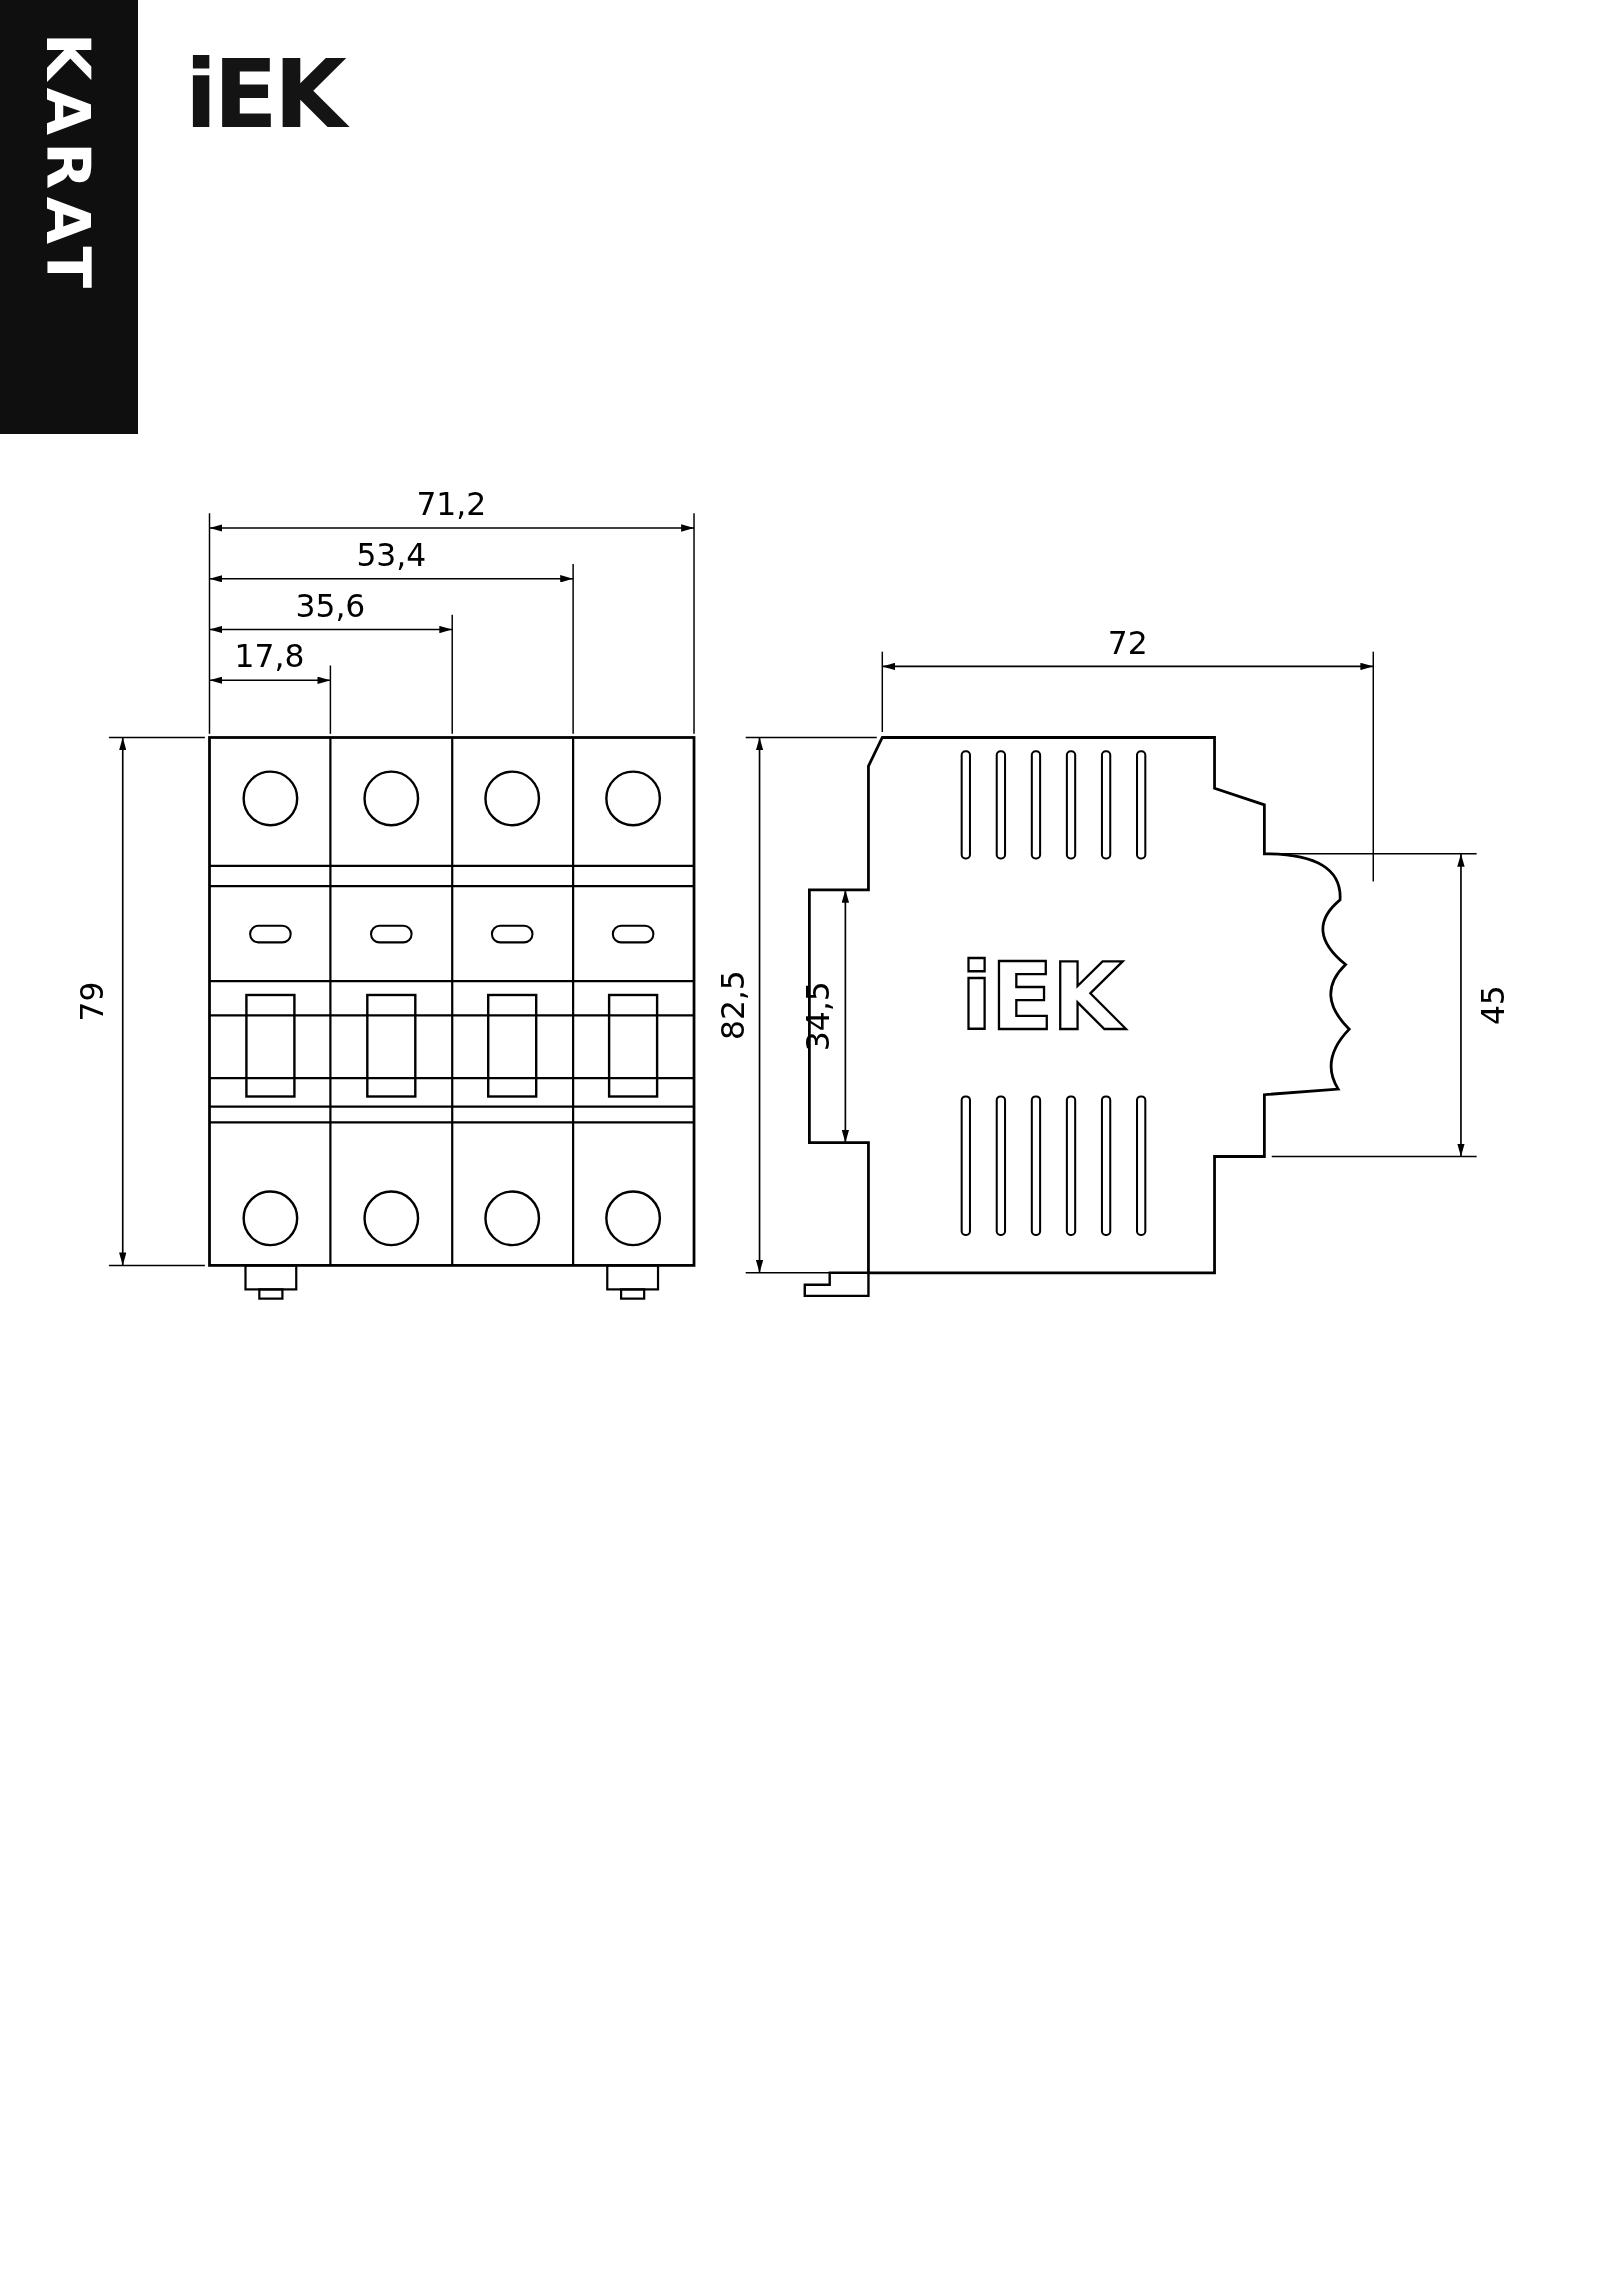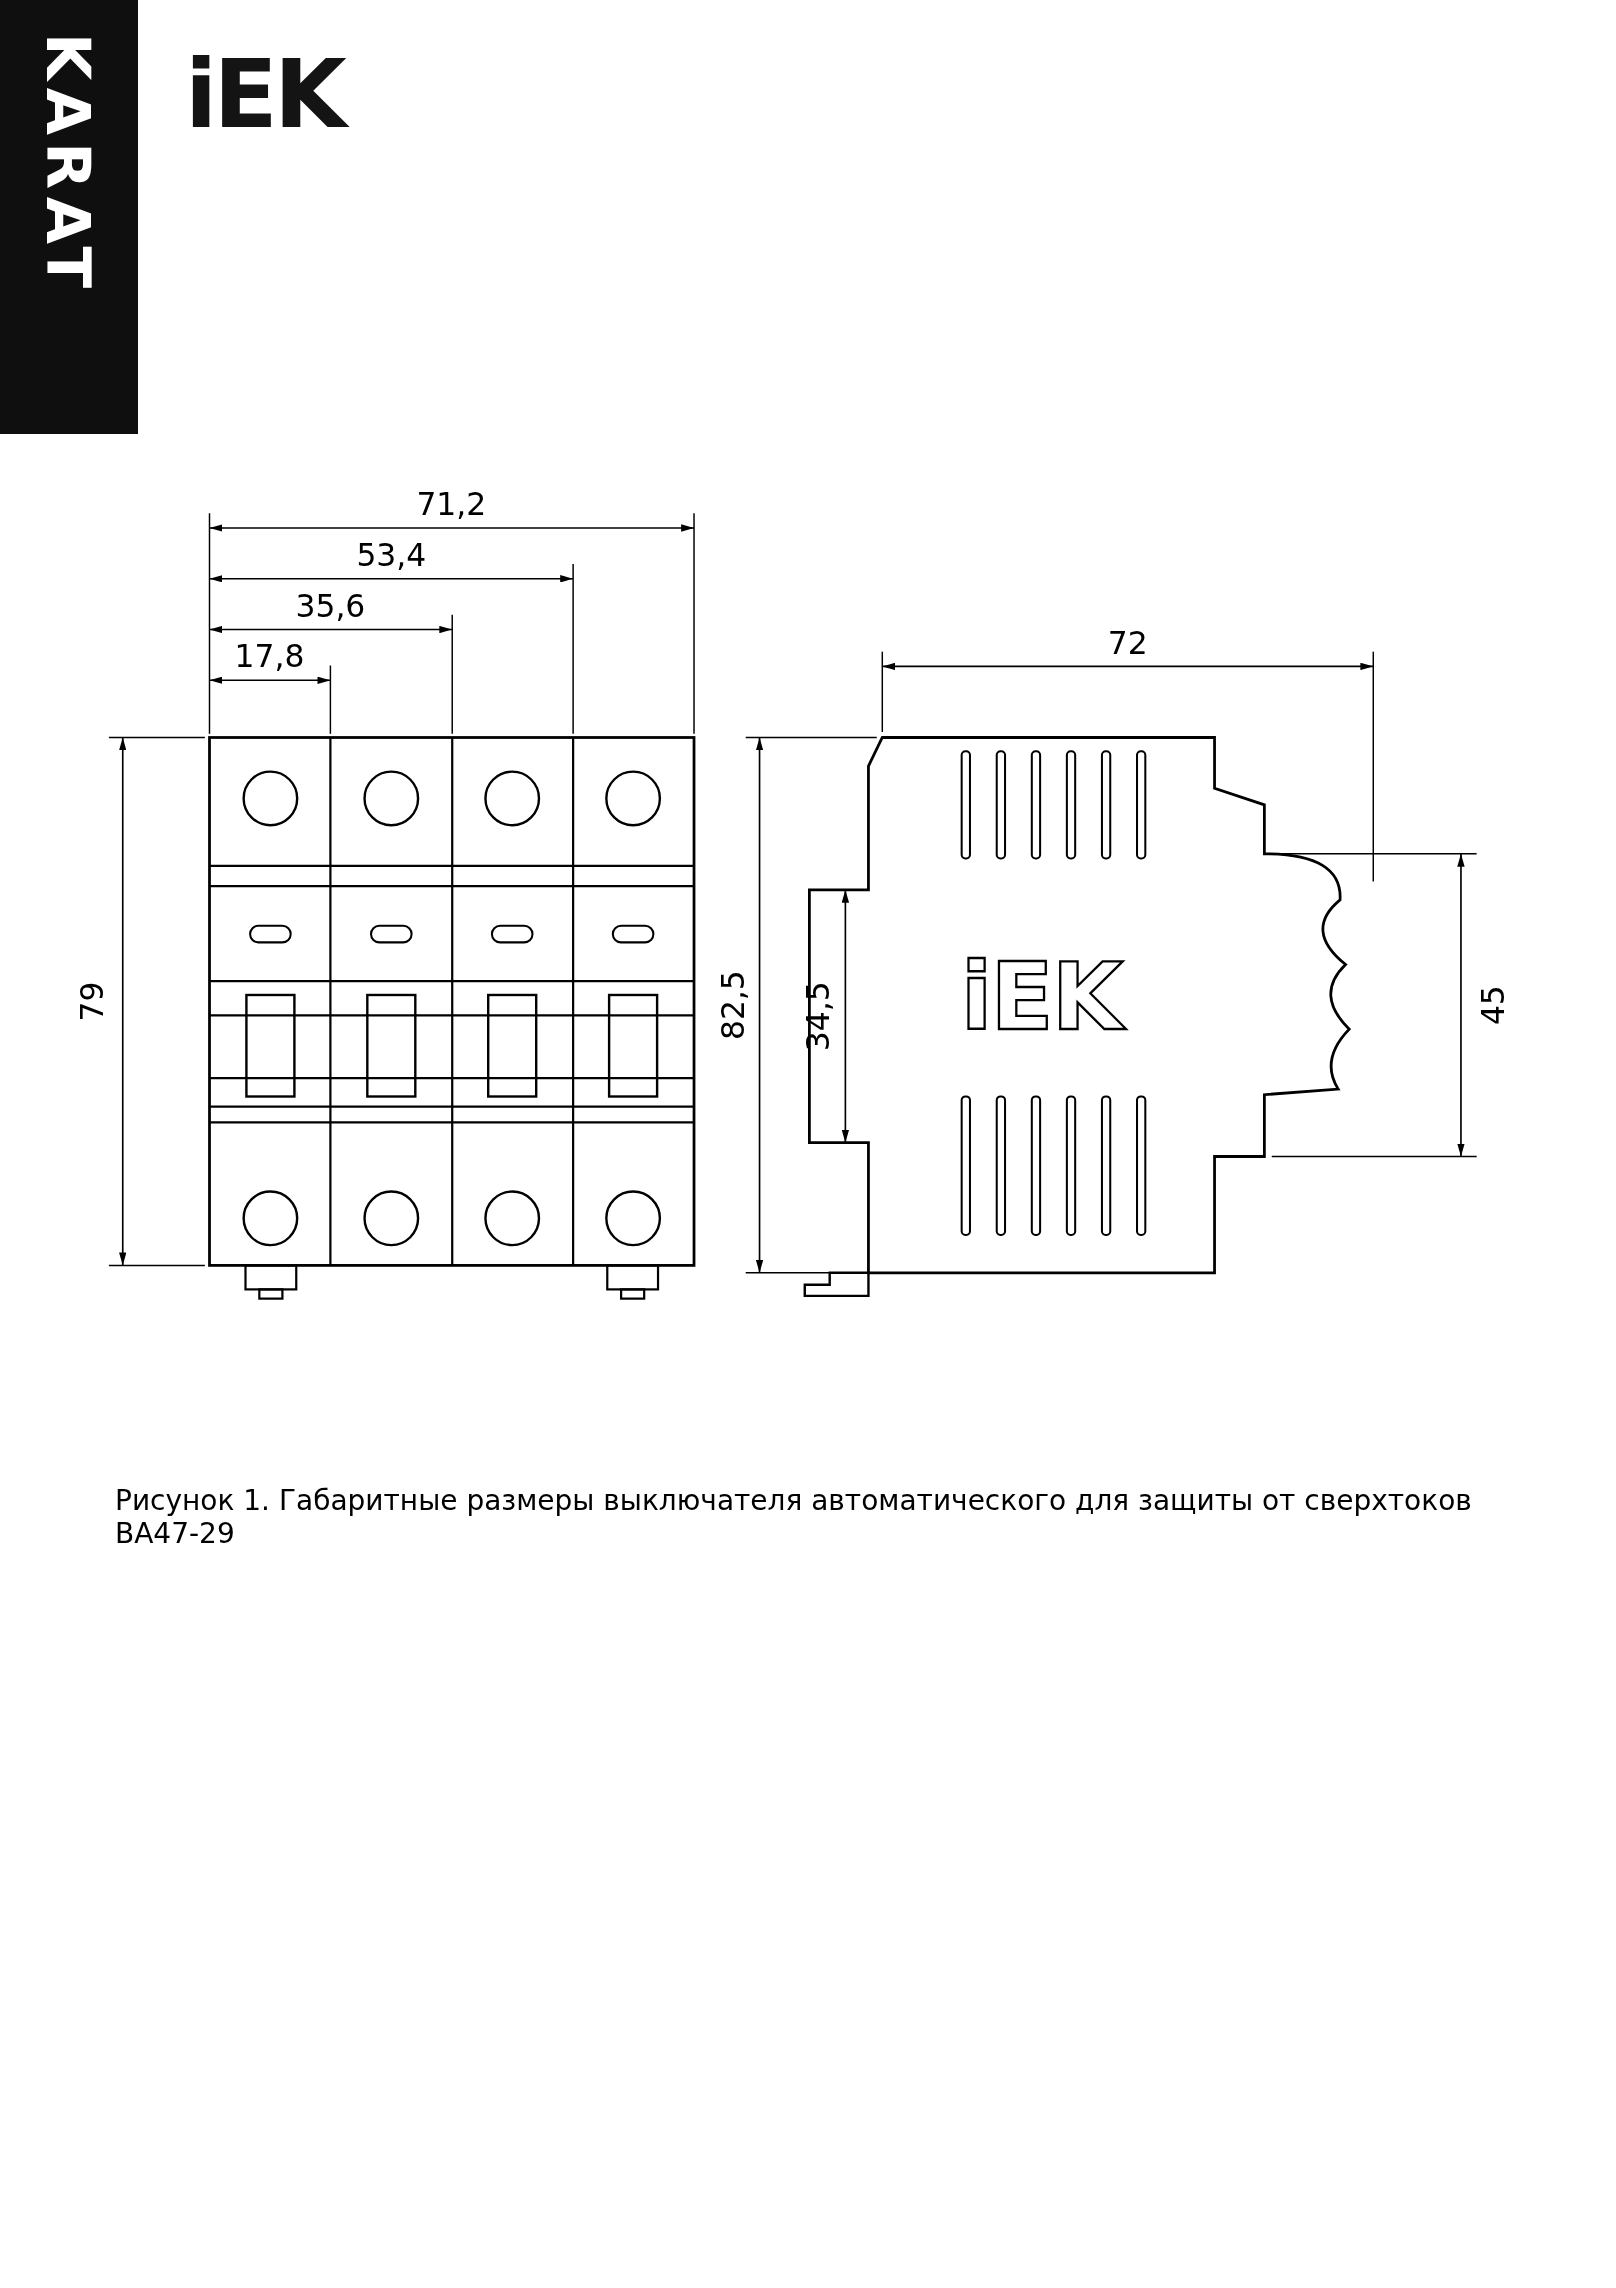--- a/index.html
+++ b/index.html
@@ -166,16 +166,15 @@
       <line class="dimln" x1="916" y1="964" x2="916" y2="1238" marker-start="url(#arr)" marker-end="url(#arr)"></line>
       <text class="dimtxt" x="898" y="1101" text-anchor="middle" transform="rotate(-90 898 1101)">34,5</text>
 
       <line class="extln" x1="1378" y1="925" x2="1600" y2="925"></line>
       <line class="extln" x1="1378" y1="1253" x2="1600" y2="1253"></line>
       <line class="dimln" x1="1583" y1="925" x2="1583" y2="1253" marker-start="url(#arr)" marker-end="url(#arr)"></line>
       <text class="dimtxt" x="1630" y="1089" text-anchor="middle" transform="rotate(-90 1630 1089)">45</text>
     </g>
   </svg>
 
-  <div class="caption">Рисунок 1. Габаритные размеры выключателя автоматического для защиты от сверхтоков ВА47-29</div>
 
 </div>
 
 
 </body></html>

